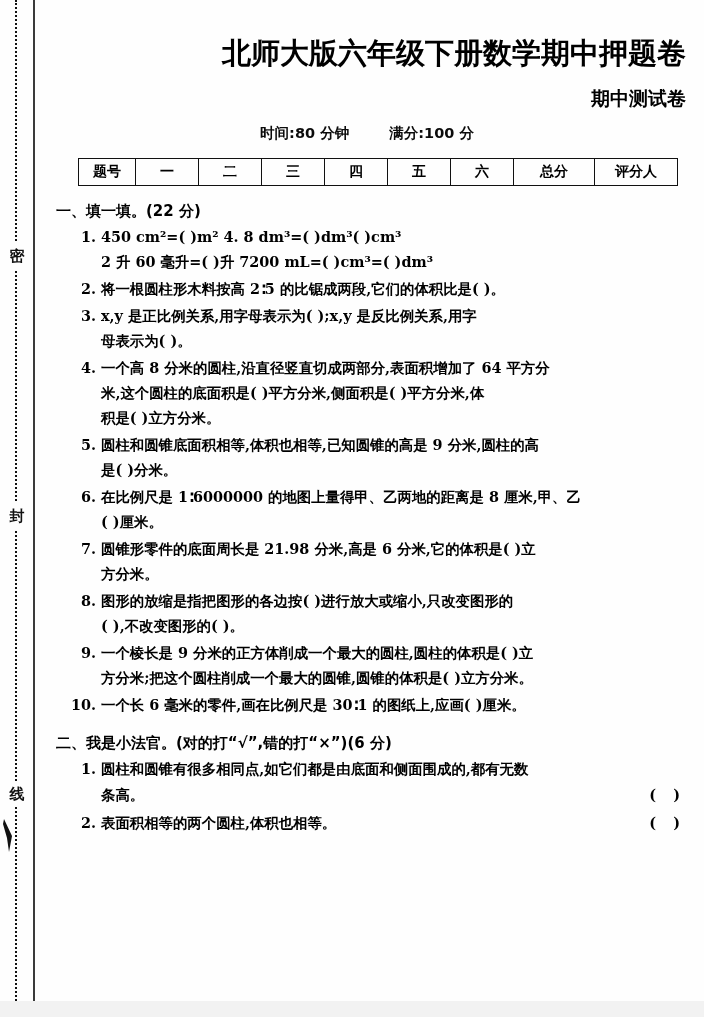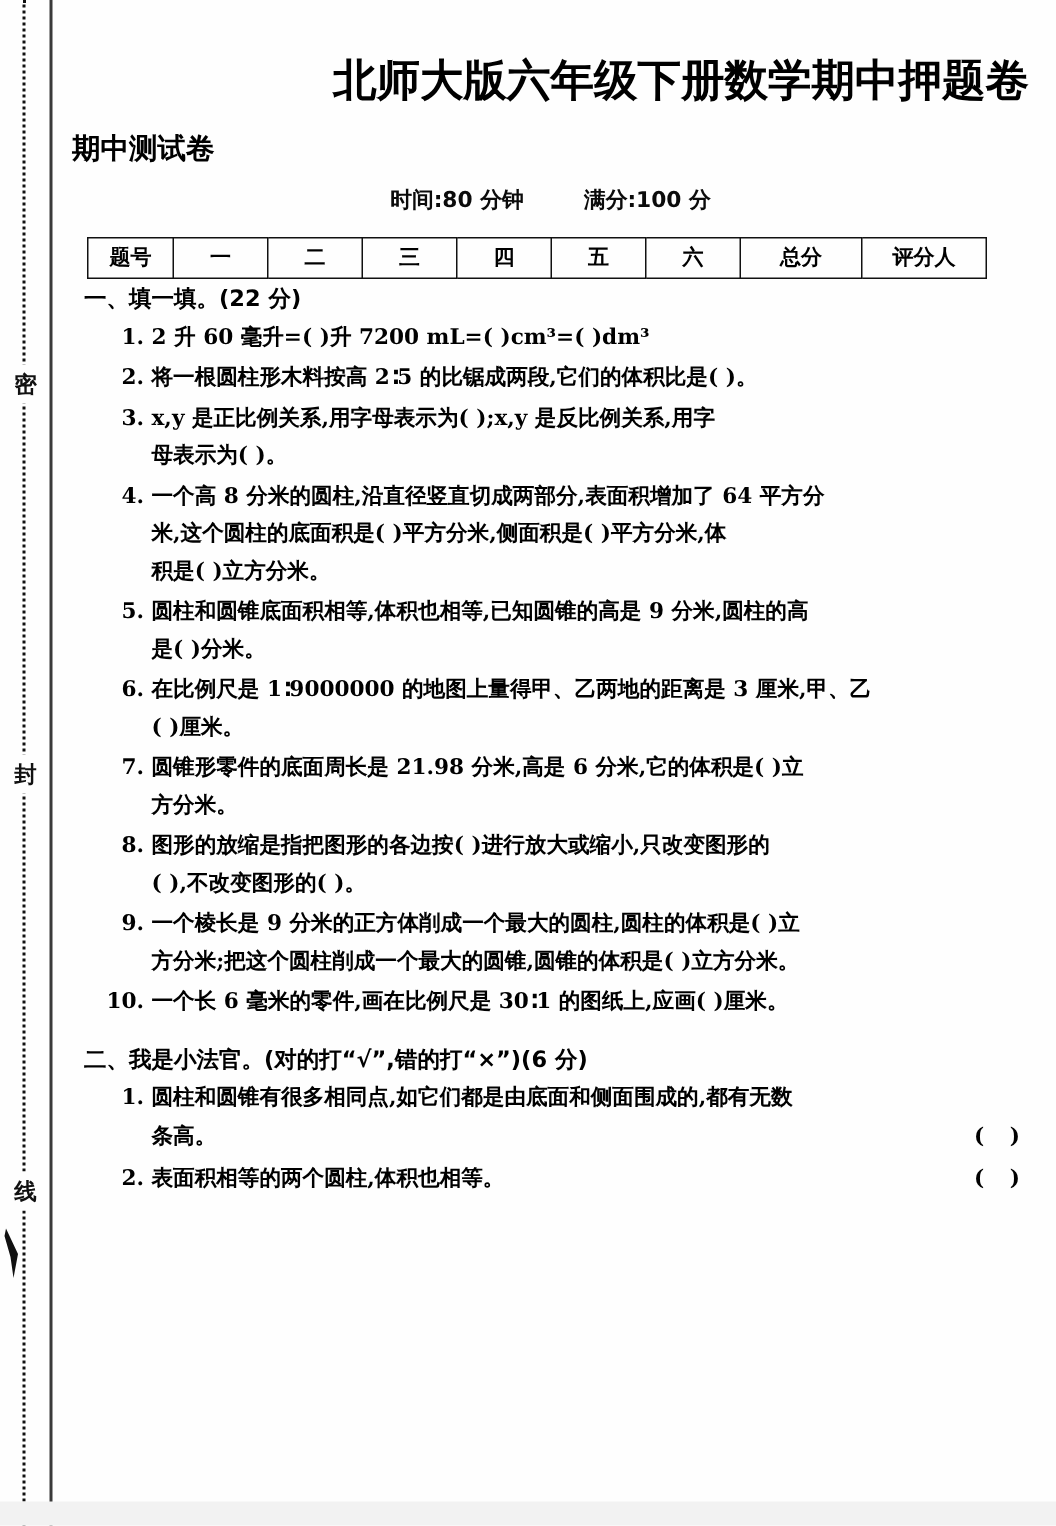--- a/index.html
+++ b/index.html
@@ -82,38 +82,38 @@
     margin: 34px 0 0 0;
     text-align: right;
     font-family: "DejaVu Sans", "Liberation Sans", sans-serif;
     font-weight: bold;
     font-size: 29px;
     letter-spacing: 0px;
     color: #000;
   }
   .subtitle {
     margin: 12px 0 0 0;
-    text-align: left;
+    text-align: right;
     font-family: "DejaVu Sans", "Liberation Sans", sans-serif;
     font-weight: bold;
     font-size: 19px;
     color: #000;
   }
   .meta {
     margin: 12px 0 0 0;
     text-align: center;
     font-family: "DejaVu Sans", "Liberation Sans", sans-serif;
     font-weight: bold;
     font-size: 14.5px;
   }
   .meta .gap { display: inline-block; width: 30px; }
 
   
   .score-table {
-    margin: 15px 0 0 10px;
+    margin: 15px 0 0 30px;
     border-collapse: collapse;
     width: 594px;
     table-layout: fixed;
     border-radius: 26px;
   }
   .score-table td {
     border: 1.3px solid #111;
     height: 26px;
     text-align: center;
     vertical-align: middle;
@@ -158,21 +158,21 @@
   .q .body { flex: 1 1 auto; }
   .q.indent { margin-left: 18px; }
   .q .body .ln { display: block; }
 
   .tf .body { position: relative; }
   .tf .rightparen {
     float: right;
     font-weight: bold;
     letter-spacing: 6px;
   }
-  .s1 { margin-top: 4px; }
+  .s1 { margin-top: 16px; }
   .s2-list .q { line-height: 26px; }
 </style>
 </head>
 <body>
 
 <div id="page">
 
   <div class="seal-dotted"></div>
   <div class="seal-solid"></div>
   <div class="seal-char c1">密</div>
@@ -207,20 +207,21 @@
         </tr>
       </tbody>
     </table>
 
     <div class="sec-head s1">一、填一填。(22 分)</div>
     <div class="qlist">
 
       <div class="q indent">
         <span class="no">1.</span>
         <span class="body">
+          <span class="ln">450 cm²=(      )m²      4. 8 dm³=(      )dm³(      )cm³</span>
           <span class="ln">2 升 60 毫升=(      )升      7200 mL=(      )cm³=(      )dm³</span>
         </span>
       </div>
 
       <div class="q indent">
         <span class="no">2.</span>
         <span class="body">
           <span class="ln">将一根圆柱形木料按高 2∶5 的比锯成两段,它们的体积比是(      )。</span>
         </span>
       </div>
@@ -246,21 +247,21 @@
         <span class="no">5.</span>
         <span class="body">
           <span class="ln">圆柱和圆锥底面积相等,体积也相等,已知圆锥的高是 9 分米,圆柱的高</span>
           <span class="ln">是(      )分米。</span>
         </span>
       </div>
 
       <div class="q indent">
         <span class="no">6.</span>
         <span class="body">
-          <span class="ln">在比例尺是 1∶9000000 的地图上量得甲、乙两地的距离是 3 厘米,甲、乙</span>
+          <span class="ln">在比例尺是 1∶6000000 的地图上量得甲、乙两地的距离是 8 厘米,甲、乙</span>
           <span class="ln">(      )厘米。</span>
         </span>
       </div>
 
       <div class="q indent">
         <span class="no">7.</span>
         <span class="body">
           <span class="ln">圆锥形零件的底面周长是 21.98 分米,高是 6 分米,它的体积是(      )立</span>
           <span class="ln">方分米。</span>
         </span>

